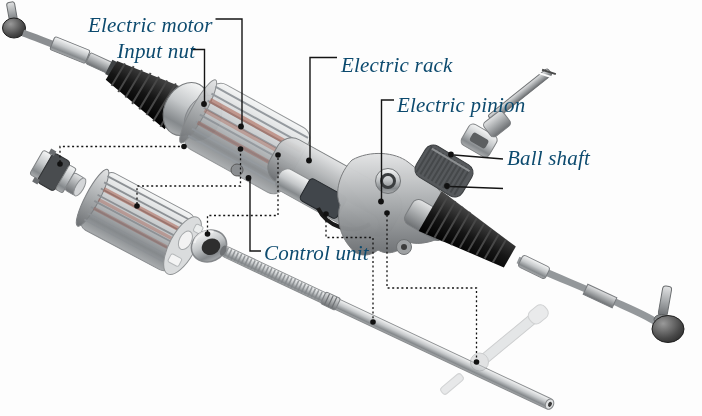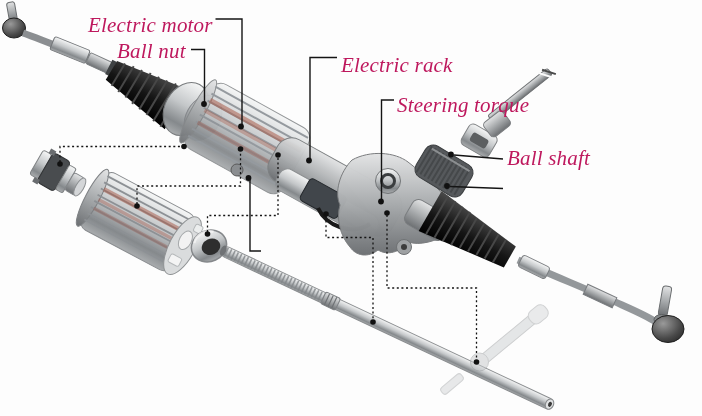--- a/index.html
+++ b/index.html
@@ -1,19 +1,19 @@
 <!DOCTYPE html>
 <html><head>
 <meta charset="utf-8">
 <style>
   html,body{margin:0;padding:0;background:#fff;}
   .stage{position:relative;width:702px;height:416px;background:#fdfdfd;overflow:hidden;
          font-family:"Liberation Serif",serif;}
   .stage svg{position:absolute;left:0;top:0;}
-  .lbl{position:absolute;font-style:italic;font-size:21px;line-height:24px;color:#be185d;
+  .lbl{position:absolute;font-style:italic;font-size:21px;line-height:24px;color:#0c4a6e;
        white-space:nowrap;letter-spacing:.2px;}
   .lbl-em{left:88px;top:13px}
   .lbl-bn{left:117px;top:39px}
   .lbl-sr{left:341px;top:53px}
   .lbl-sp{left:397px;top:93px}
   .lbl-is{left:507px;top:146px}
   .lbl-ts{left:507px;top:176px}
   .lbl-cu{left:264px;top:241px}
 </style>
 </head>
@@ -281,18 +281,19 @@
     <circle cx="204" cy="104" r="2.9"></circle>
     <circle cx="309" cy="160.5" r="2.9"></circle>
     <circle cx="381" cy="201.5" r="2.9"></circle>
     <circle cx="451" cy="154.5" r="2.9"></circle>
     <circle cx="447" cy="186" r="2.9"></circle>
     <circle cx="248.5" cy="178" r="2.9"></circle>
   </g>
 </svg>
 
   <div class="lbl lbl-em">Electric motor</div>
-  <div class="lbl lbl-bn">Ball nut</div>
+  <div class="lbl lbl-bn">Input nut</div>
   <div class="lbl lbl-sr">Electric rack</div>
-  <div class="lbl lbl-sp">Steering torque</div>
+  <div class="lbl lbl-sp">Electric pinion</div>
   <div class="lbl lbl-is">Ball shaft</div>
+  <div class="lbl lbl-cu">Control unit</div>
 
 </div>
 
 </body></html>

